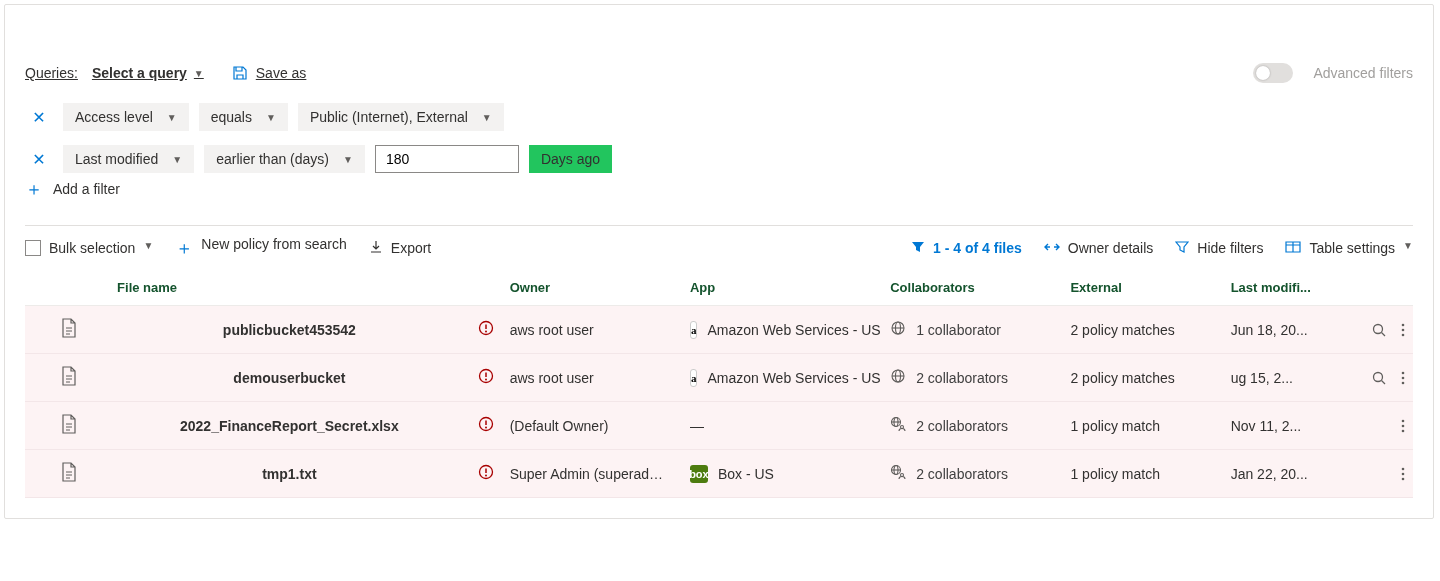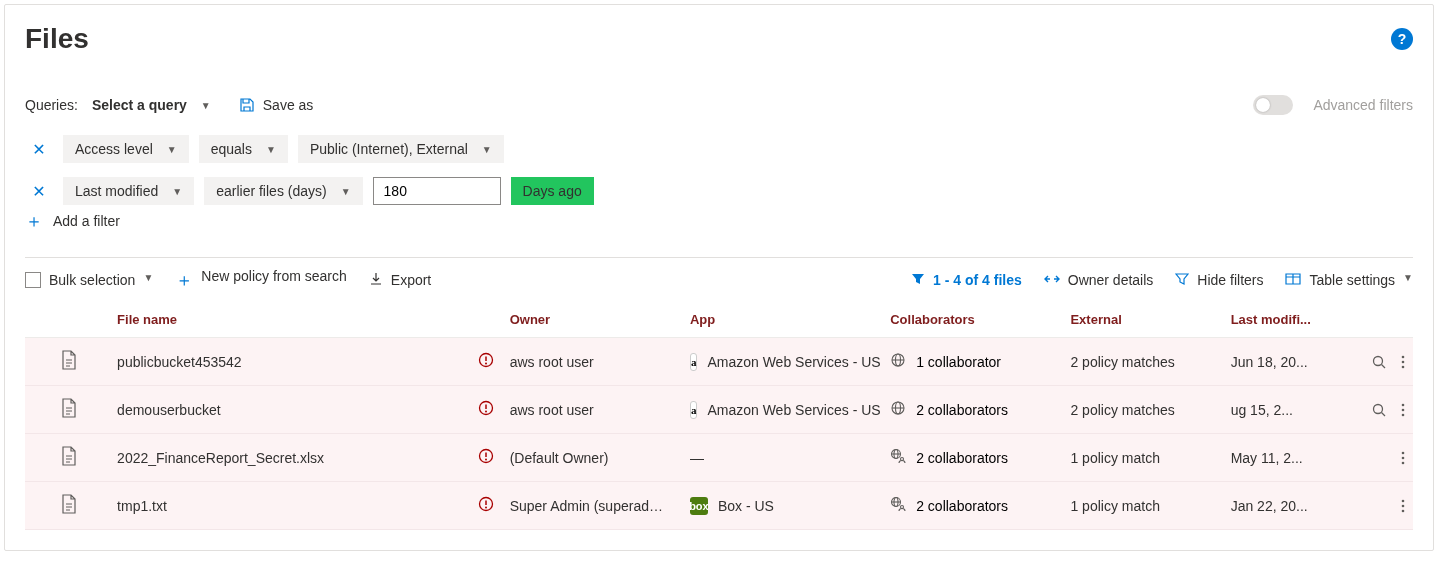--- a/index.html
+++ b/index.html
@@ -2,76 +2,72 @@
 <html><head>
 <meta charset="utf-8">
 <style>
   * { box-sizing: border-box; margin: 0; padding: 0; }
   html,body { font-family: "Segoe UI", Arial, sans-serif; font-size: 14px; color:#323130; background:#fff; }
   .panel { border:1px solid #e1dfdd; border-radius:2px; margin:4px; padding:18px 20px 20px 20px; width:1430px; }
   .header-row { display:flex; align-items:center; justify-content:space-between; }
   .title { font-size:28px; font-weight:700; }
   .help-circle { width:22px; height:22px; border-radius:50%; background:#0078d4; color:#fff; display:flex; align-items:center; justify-content:center; font-weight:700; font-size:14px; cursor:pointer;}
   .toolbar-row { display:flex; align-items:center; justify-content:space-between; margin-top:40px; gap:20px;}
-  .queries { display:flex; align-items:center; gap:14px; }
-  .query-select { font-weight:700; display:inline-flex; align-items:center; gap:14px; cursor:pointer;}
+  .queries { display:flex; align-items:center; gap:14px;text-decoration:underline; }
+  .query-select { font-weight:700; display:inline-flex; align-items:center; gap:7px; cursor:pointer;}
   .saveas { display:inline-flex; align-items:flex-end; gap:8px; color:#323130; cursor:pointer; margin-left:14px;}
   .adv-filters { display:inline-flex; align-items:center; gap:20px; color:#a19f9d; }
   .toggle { width:40px; height:20px; border-radius:10px; background:#e1dfdd; position:relative; cursor:pointer;}
   .toggle::after { content:""; width:14px; height:14px; border-radius:50%; background:#fff; position:absolute; top:3px; left:3px; box-shadow:0 0 2px rgba(0,0,0,.3);}
   .filters { margin-top:20px; display:flex; flex-direction:column; gap:14px; }
   .filter-row { display:flex; align-items:center; gap:10px; }
   .x-btn { width:28px; height:28px; display:flex; align-items:center; justify-content:center; color:#0078d4; cursor:pointer; font-size:16px;}
   .pill { background:#f3f2f1; padding:6px 12px; display:inline-flex; align-items:center; gap:14px; cursor:pointer; white-space:nowrap;}
   .pill.darker { background:#22c55e; }
   .chev { font-size:10px; color:#605e5c; }
-  .text-input { border:1px solid #8a8886; padding:5px 10px; width:128px; font-size:14px; font-family:inherit; }
+  .text-input { border:1px solid #8a8886; padding:5px 10px; width:144px; font-size:14px; font-family:inherit; }
   .add-filter { display:inline-flex; align-items:center; gap:10px; color:#323130; cursor:pointer; margin-top:4px;}
   .plus { color:#0078d4; font-size:18px; font-weight:400;}
   hr.sep { border:none; border-top:1px solid #e1dfdd; margin:24px 0 10px 0;}
   .table-toolbar { display:flex; align-items:center; justify-content:space-between; }
   .tt-left, .tt-right { display:flex; align-items:center; gap:22px; }
   .tt-item { display:inline-flex; gap:8px; cursor:pointer; white-space:nowrap;}
   .checkbox { width:16px; height:16px; border:1px solid #8a8886; display:inline-block;}
   .blue { color:#0078d4; }
   .bold { font-weight:600; }
   table { width:100%; border-collapse:collapse; margin-top:10px; table-layout:fixed;}
-  thead th { text-align:left; font-weight:600; font-size:13px; color:#7f1d1d; padding:10px 8px; border-bottom:1px solid #edebe9;}
+  thead th { text-align:left; font-weight:600; font-size:13px; color:#14532d; padding:10px 8px; border-bottom:1px solid #edebe9;}
   tbody td { padding:12px 8px; border-bottom:1px solid #f3e6e8; font-size:14px; vertical-align:middle; white-space:nowrap; overflow:hidden; text-overflow:ellipsis;}
   tbody tr { background:#fdf3f4; }
   .file-icon { width:16px; height:20px; display:inline-block; }
   .file-icon svg { display:block; }
-  .fname { font-weight:400; }
+  .fname { font-weight:700;text-align:center; }
   .warn-icon { color:#a80000; }
   .app-cell { display:flex; align-items:center; gap:10px;}
   .app-badge { width:18px; height:18px; border-radius:3px; display:inline-flex; align-items:center; justify-content:center; font-size:11px; font-weight:700;}
   .aws { background:#fff; color:#000; border:1px solid #ccc; font-family:Georgia,serif;}
   .box { background:#4d7c0f; color:#fff; }
-  .collab-cell { display:flex; align-items:center; gap:10px; color:#000000;}
+  .collab-cell { display:flex; align-items:center; gap:10px; color:#404040;}
   .row-actions { display:flex; align-items:center; gap:14px; justify-content:flex-end; color:#605e5c;}
   .icon-btn { cursor:pointer; display:inline-flex;}
   col.c-pad { width:28px;}
   col.c-icon{ width:56px;}
   col.c-name{ width:360px;}
   col.c-warn{ width:32px;}
   col.c-owner{width:180px;}
   col.c-app { width:200px;}
   col.c-collab{width:180px;}
   col.c-pol { width:160px;}
   col.c-mod { width:100px;}
   col.c-act { width:90px;}
 </style>
 </head>
 <body>
 
 <div class="panel">
-  <div class="header-row">
-    <h1 class="title">Files</h1>
-    <div class="help-circle">?</div>
-  </div>
 
   <div class="toolbar-row">
     <div class="queries">
       <span>Queries:</span>
       <span class="query-select">
         <span>Select a query</span>
         <span class="chev">▼</span>
       </span>
       <span class="saveas">
         <svg width="16" height="16" viewBox="0 0 16 16">
@@ -102,21 +98,21 @@
           <span class="chev">▼</span>
         </span>
       </div>
       <div class="filter-row">
         <span class="x-btn">✕</span>
         <span class="pill">
           <span>Last modified</span>
           <span class="chev">▼</span>
         </span>
         <span class="pill">
-          <span>earlier files (days)</span>
+          <span>earlier than (days)</span>
           <span class="chev">▼</span>
         </span>
         <input class="text-input" value="180" style="">
         <span class="pill darker">Days ago</span>
       </div>
     </div>
 
   <div class="add-filter">
     <span class="plus">＋</span>
     <span>Add a filter</span>
@@ -321,21 +317,21 @@
                   <circle cx="6" cy="6" r="4.5" fill="none" stroke="#605e5c" stroke-width="1.1"></circle>
                   <ellipse cx="6" cy="6" rx="2" ry="4.5" fill="none" stroke="#605e5c" stroke-width="1.1"></ellipse>
                   <line x1="1.5" y1="6" x2="10.5" y2="6" stroke="#605e5c" stroke-width="1.1"></line>
                   <circle cx="12" cy="11" r="1.5" fill="none" stroke="#605e5c" stroke-width="1.1"></circle>
                   <path d="M9 15c0-1.5 1.3-2.5 3-2.5s3 1 3 2.5" fill="none" stroke="#605e5c" stroke-width="1.1"></path>
                 </svg></span>
               <span>2 collaborators</span>
             </div>
           </td>
           <td>1 policy match</td>
-          <td>May 11, 2...</td>
+          <td>Nov 11, 2...</td>
           <td>
             <div class="row-actions">
               <span class="icon-btn">
                 <svg width="4" height="16" viewBox="0 0 4 16">
                   <circle cx="2" cy="3" r="1.3" fill="#605e5c"></circle>
                   <circle cx="2" cy="8" r="1.3" fill="#605e5c"></circle>
                   <circle cx="2" cy="13" r="1.3" fill="#605e5c"></circle>
                 </svg>
               </span>
             </div>

